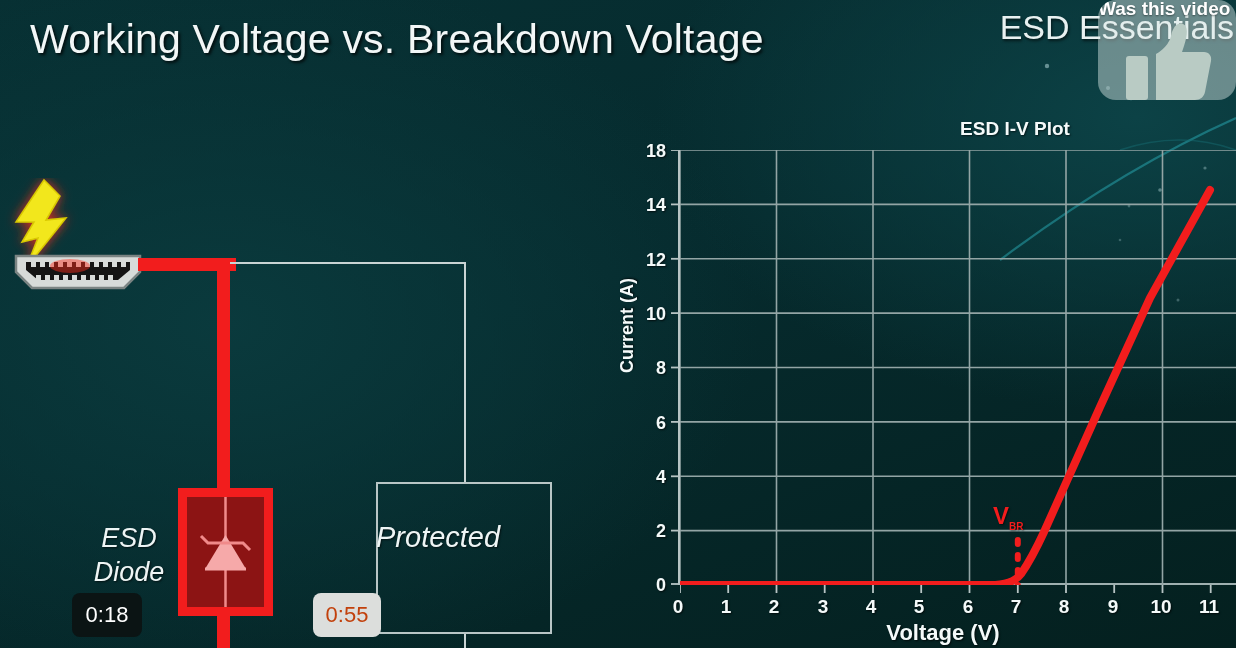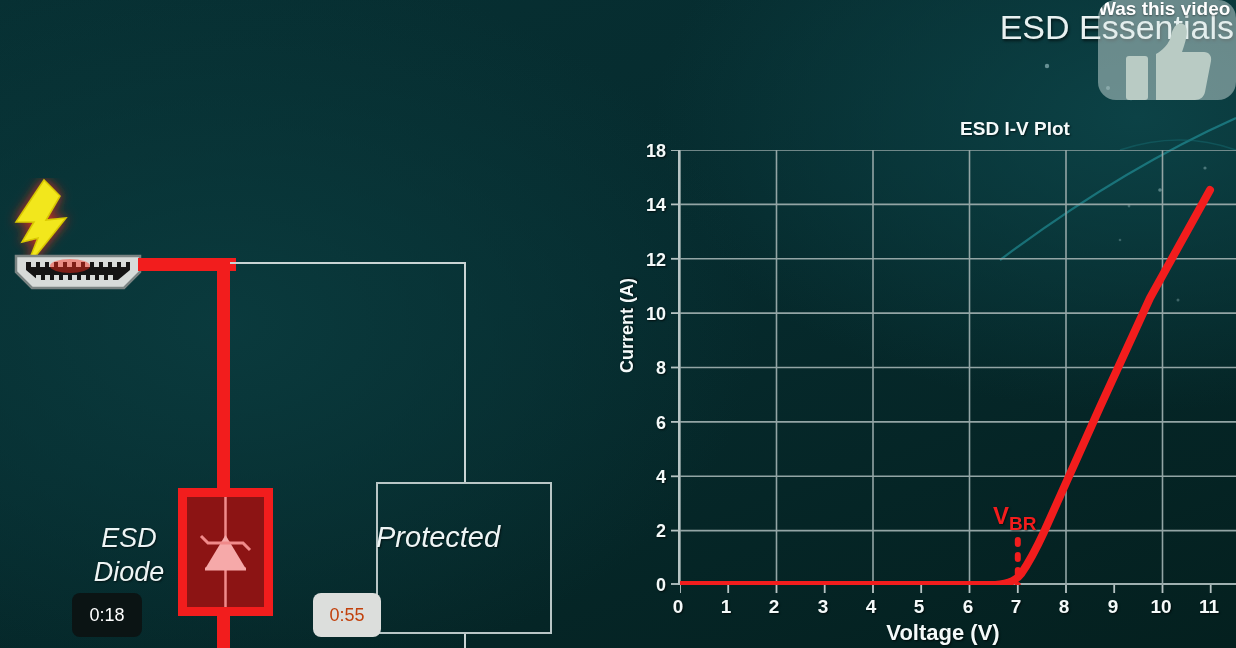--- a/index.html
+++ b/index.html
@@ -98,25 +98,25 @@
     position:absolute;left:-48px;top:205px;width:130px;text-align:center;
     font-size:18px;font-weight:bold;color:#f4fafa;
     transform:rotate(-90deg);
     text-shadow:1px 1px 2px rgba(0,0,0,.7);
   }
   #vbr-label{
     position:absolute;left:383px;top:392px;
     font-size:24px;font-weight:bold;color:#f21d1d;
     text-shadow:1px 1px 2px rgba(0,0,0,.55);
   }
-  #vbr-label sub{font-size:19px;}
+  #vbr-label sub{font-size:10px;}
   
   .badge{
     position:absolute;border-radius:8px;
-    font-size:18px;display:flex;align-items:center;justify-content:center;
+    font-size:22px;display:flex;align-items:center;justify-content:center;
   }
   #badge-a{left:72px;top:593px;width:70px;height:44px;background:#0b1414;color:#ffffff;}
   #badge-b{left:313px;top:593px;width:68px;height:44px;background:#dcdedc;color:#c2410c;}
 </style>
 </head>
 <body>
 
 <div id="stage">
 
   <svg class="bg-streaks" width="1236" height="648">
@@ -127,20 +127,21 @@
     <circle cx="1205" cy="168" r="1.6" fill="#cfeff1" opacity=".6"></circle>
     <circle cx="1187" cy="230" r="1.5" fill="#cfeff1" opacity=".55"></circle>
     <circle cx="1129" cy="206" r="1.4" fill="#cfeff1" opacity=".5"></circle>
     <circle cx="1178" cy="300" r="1.5" fill="#cfeff1" opacity=".5"></circle>
     <circle cx="1120" cy="240" r="1.3" fill="#cfeff1" opacity=".45"></circle>
     <circle cx="1108" cy="88" r="2" fill="#cfeff1" opacity=".55"></circle>
     <circle cx="1131" cy="98" r="2.4" fill="#8ed9de" opacity=".5"></circle>
     <circle cx="1200" cy="84" r="2.2" fill="#8ed9de" opacity=".45"></circle>
   </svg>
 
+  <div id="title">Working Voltage vs. Breakdown Voltage</div>
   <div id="brand">ESD Essentials</div>
 
   <div id="overlay-card">
     <div id="overlay-text">Was this video</div>
     <svg id="thumb-icon" width="86" height="78" viewBox="0 0 86 78">
       <rect x="0" y="34" width="22" height="44" rx="3" fill="#b9cbc4"></rect>
       <path d="M30 78 L30 32 C30 32 42 26 45 14 C47 4 52 0 57 2 C62 4 62 12 58 24 L56 30 L78 30 C83 30 86 34 85 39 L79 70 C78 75 74 78 69 78 Z" fill="#b9cbc4"></path>
     </svg>
   </div>
 

